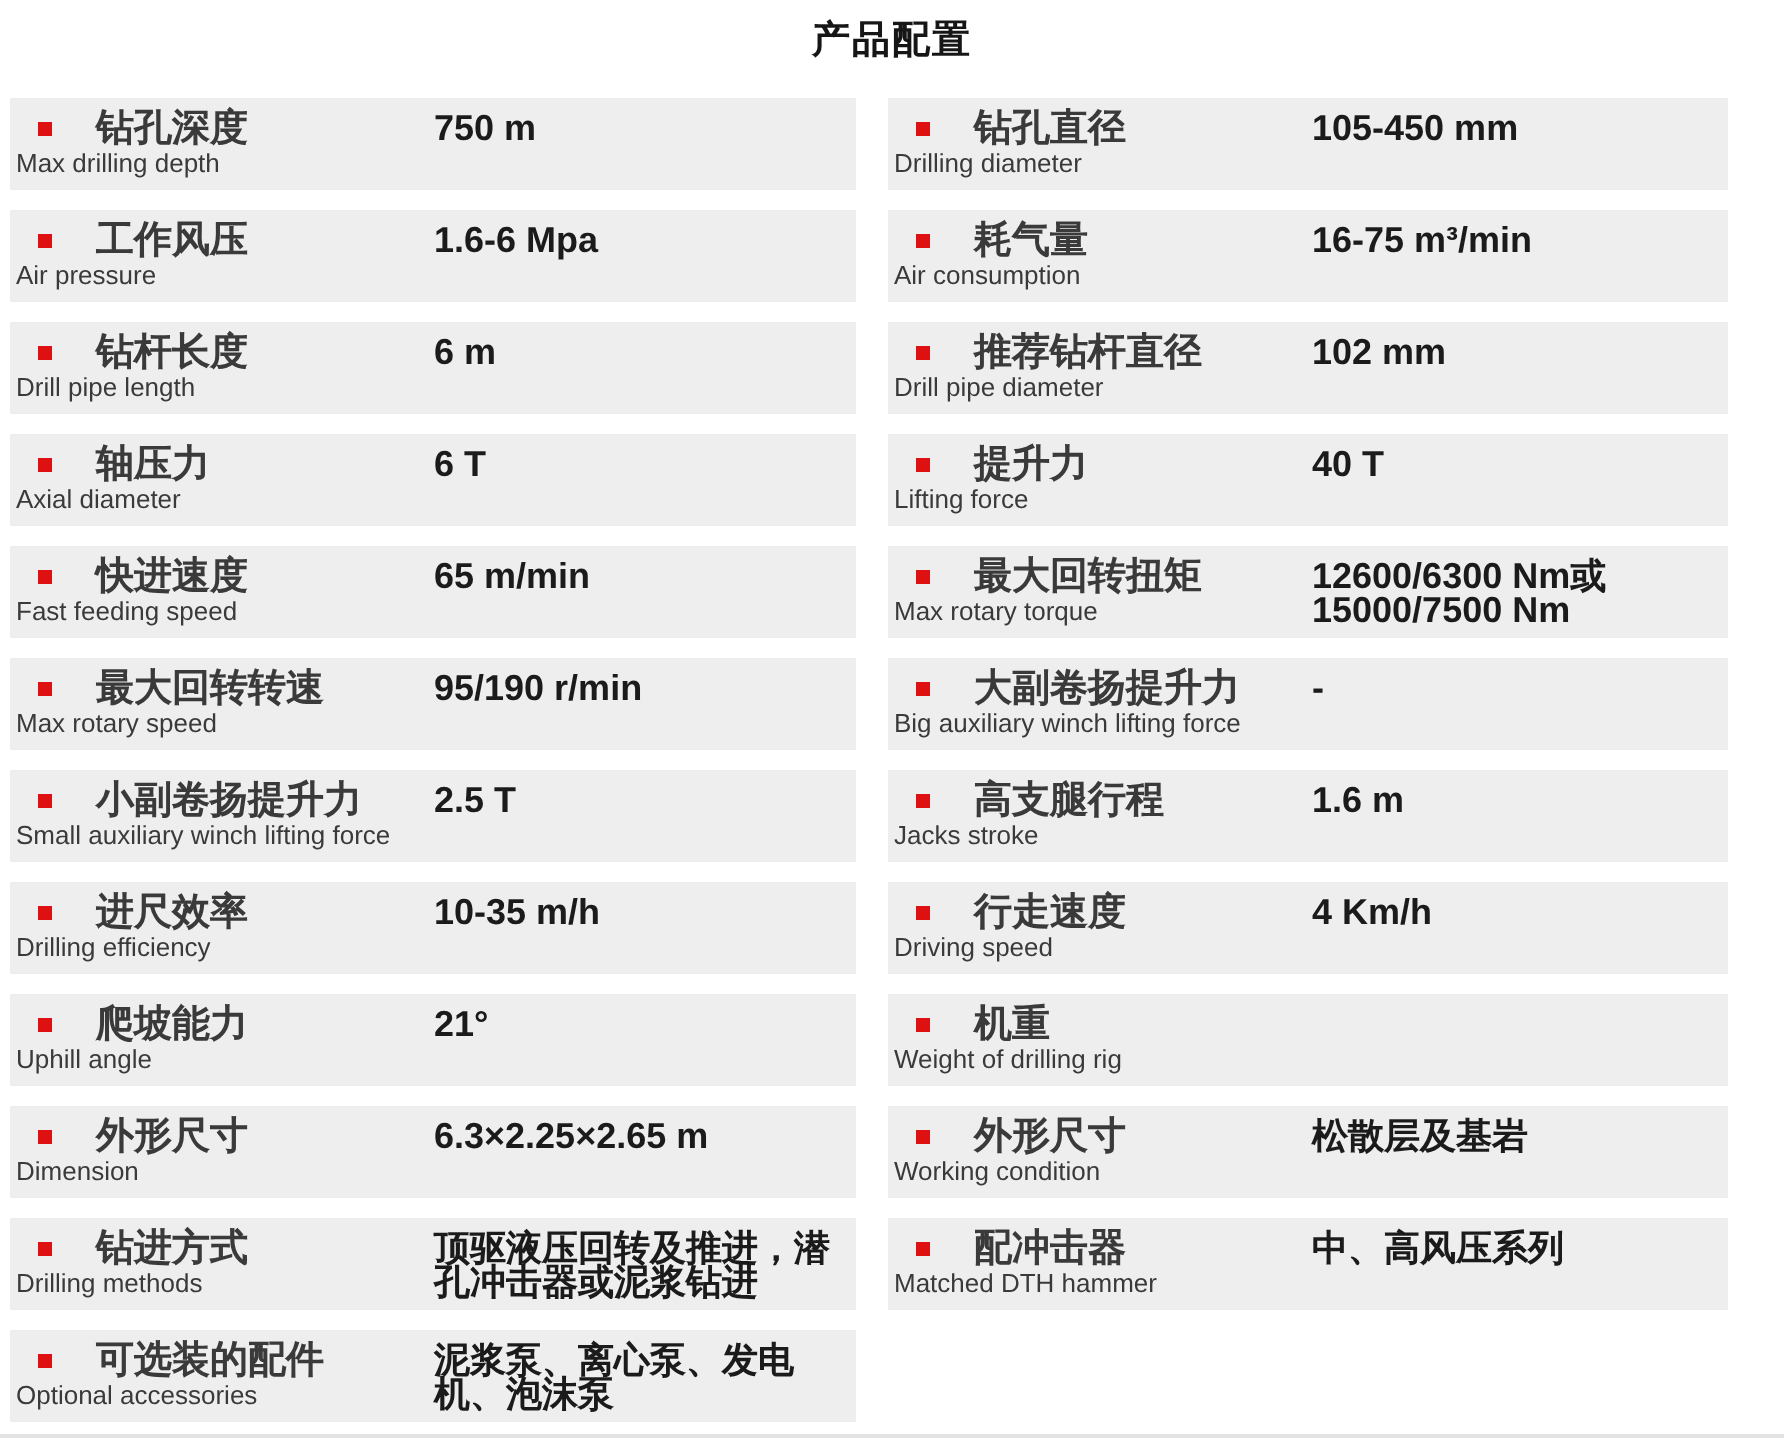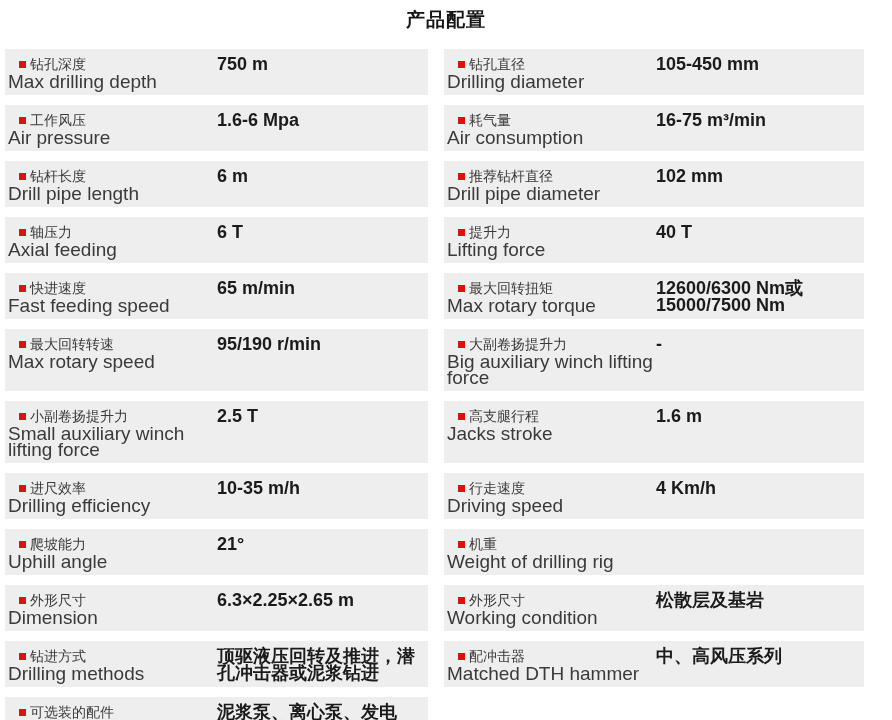--- a/index.html
+++ b/index.html
@@ -43,30 +43,31 @@
   .labels { width: 212px; flex: 0 0 212px; }
   .line1 { display: flex; align-items: center; }
   .bullet {
     width: 7px;
     height: 7px;
     background: var(--accent-red);
     margin-left: 14px;
     flex: 0 0 7px;
   }
   .zh {
-    margin-left: 4px;
-    font-size: 14px;
+    margin-left: 22px;
+    font-size: 19px;
     color: var(--label-color);
     line-height: 17px;
     white-space: nowrap;
+    font-weight: bold;
   }
   .en {
     padding-left: 3px;
     margin-top: 1px;
-    font-size: 19px;
+    font-size: 13px;
     color: var(--label-color);
     line-height: 16px;
   }
   .value {
     flex: 1;
     font-size: 18px;
     font-weight: bold;
     color: var(--value-color);
     line-height: 17px;
     padding-top: 0;
@@ -142,21 +143,21 @@
       <div class="en">Drill pipe diameter</div>
     </div>
     <div class="value">102 mm</div>
   </div>
       <div class="row">
     <div class="labels">
       <div class="line1">
         <span class="bullet"></span>
         <span class="zh">轴压力</span>
       </div>
-      <div class="en">Axial feeding</div>
+      <div class="en">Axial diameter</div>
     </div>
     <div class="value">6 T</div>
   </div>
       <div class="row">
     <div class="labels">
       <div class="line1">
         <span class="bullet"></span>
         <span class="zh">提升力</span>
       </div>
       <div class="en">Lifting force</div>

